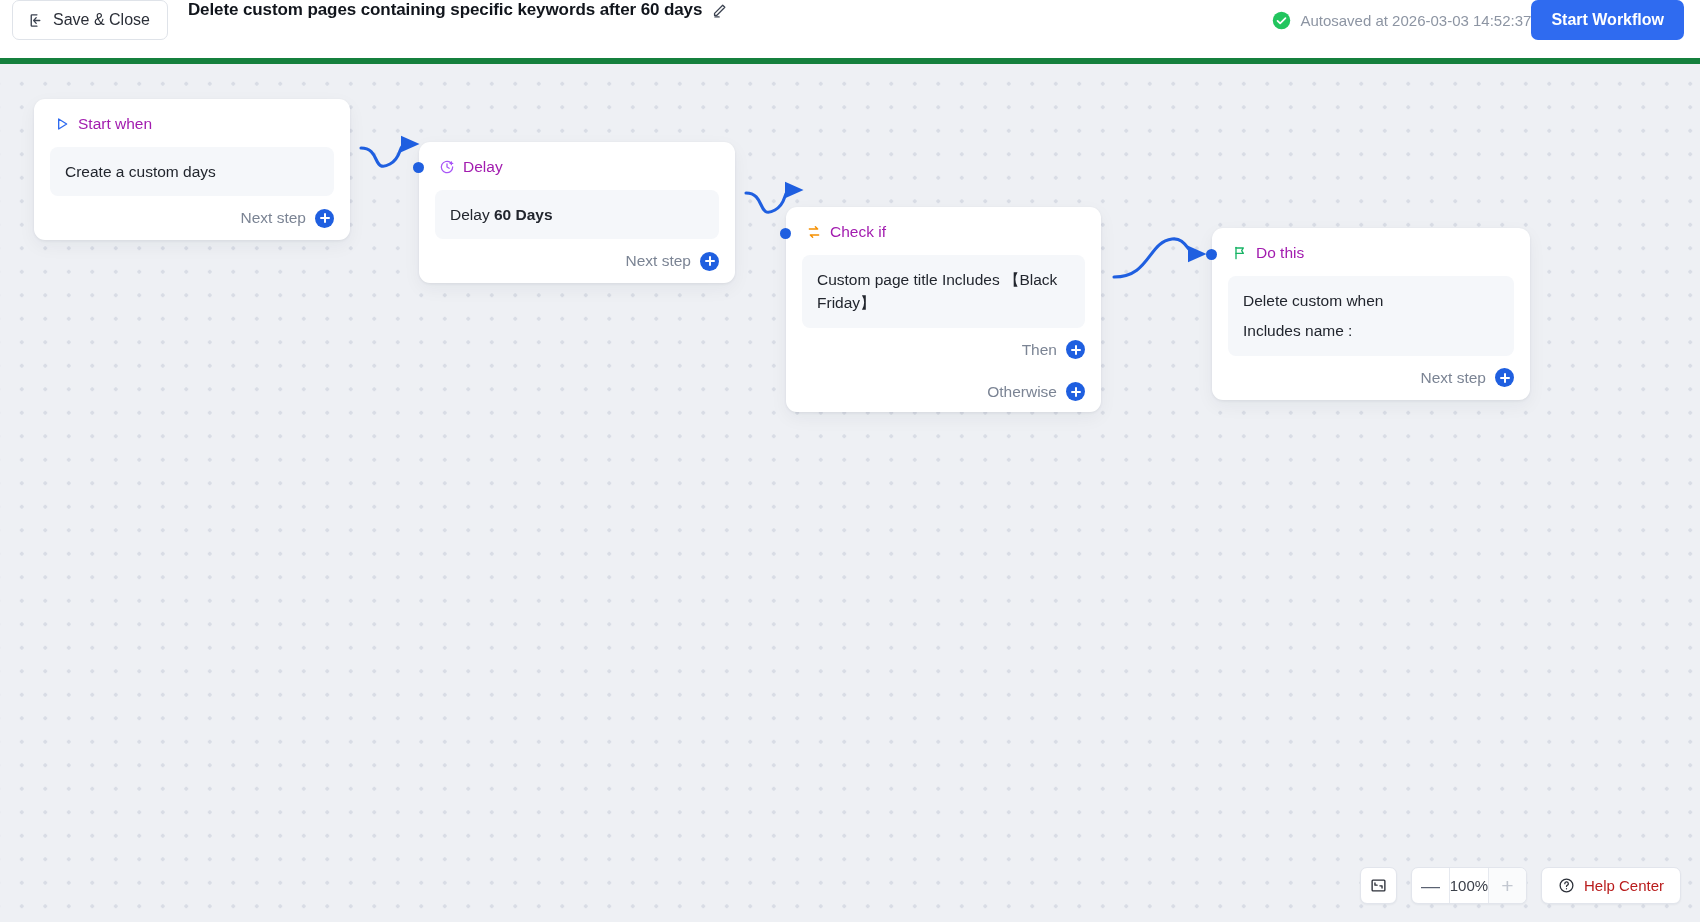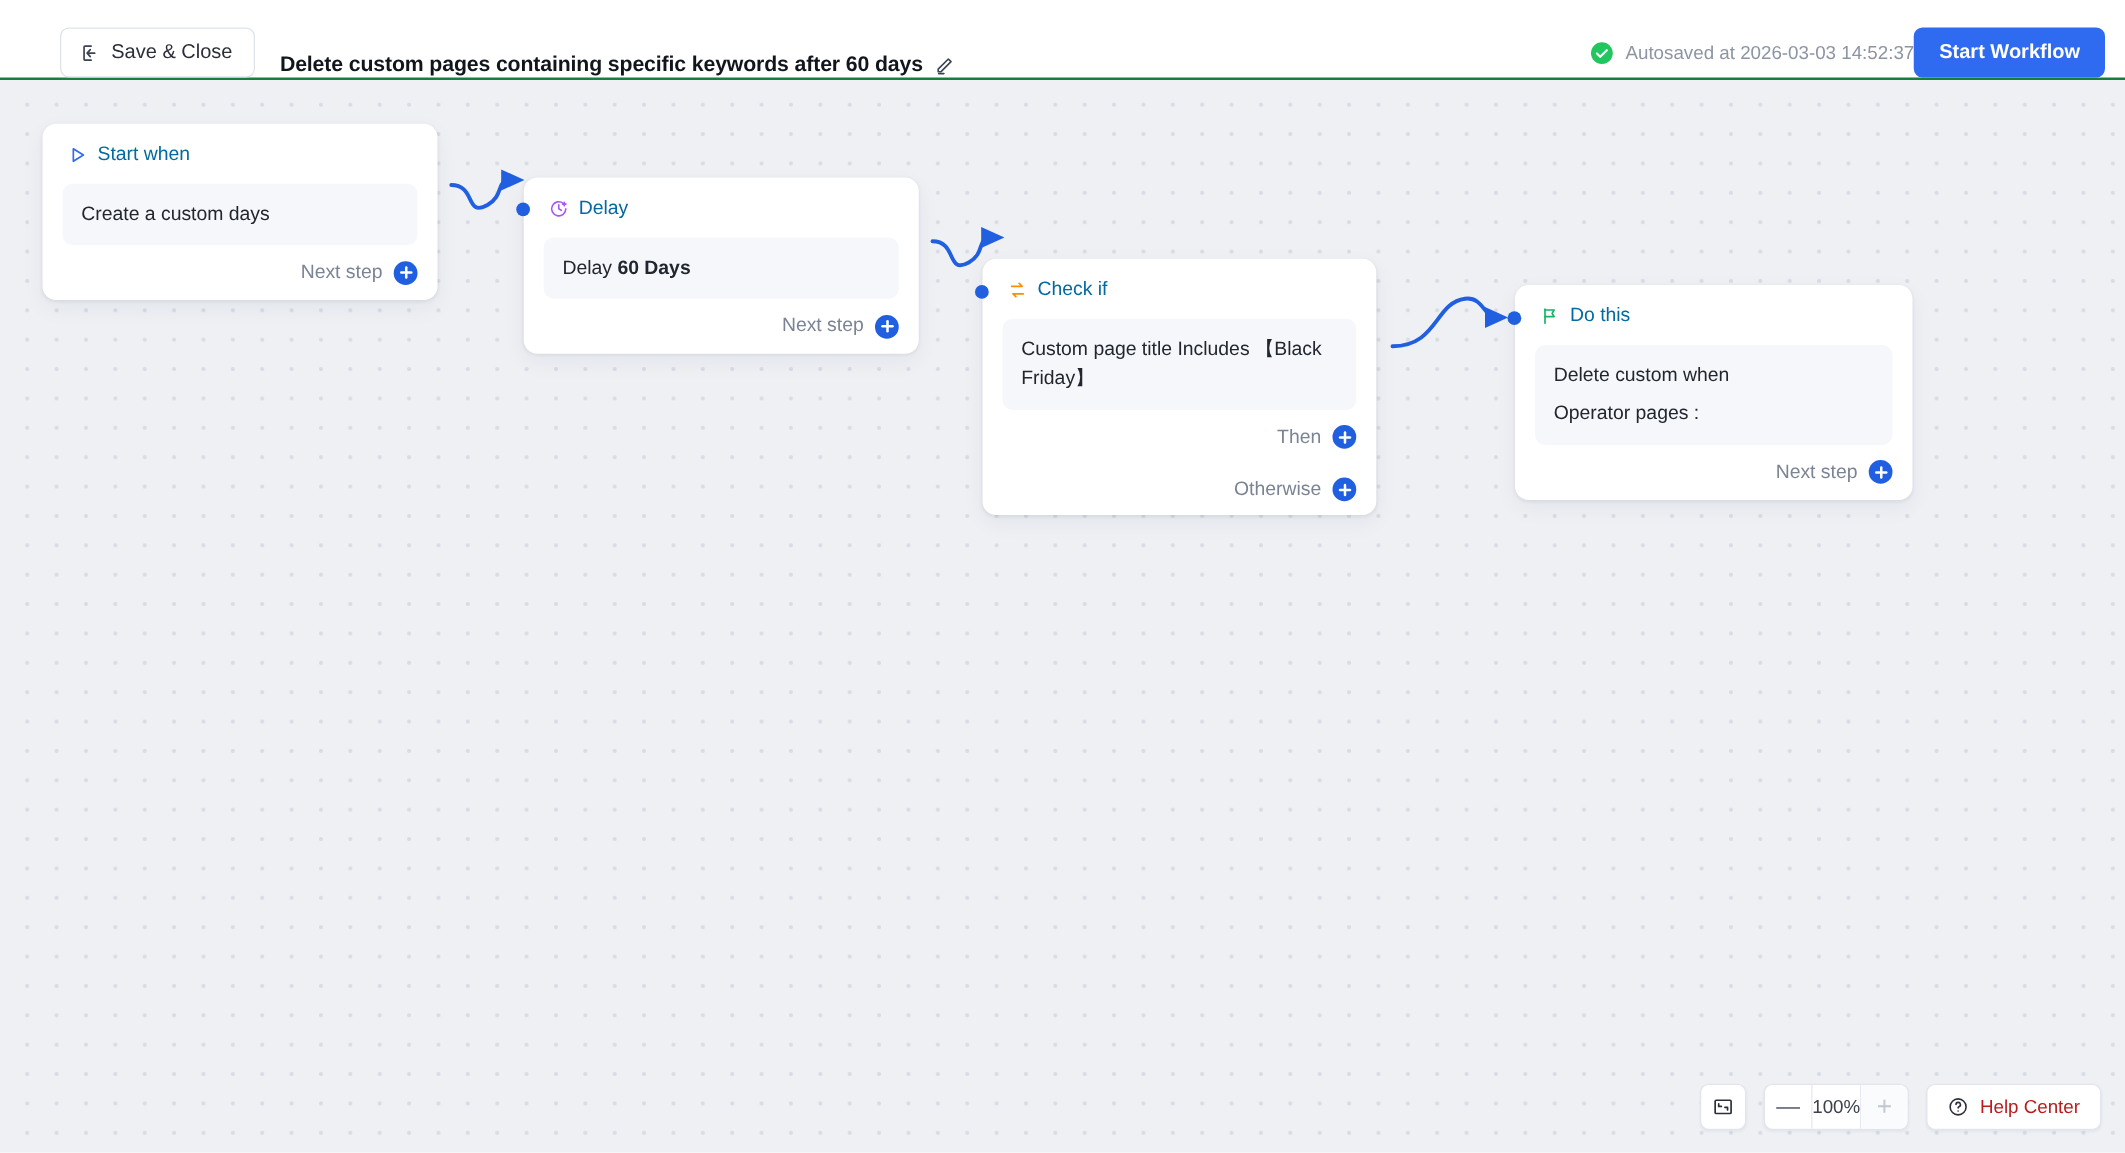--- a/index.html
+++ b/index.html
@@ -12,25 +12,24 @@
     background: #ffffff;
   }
 
   
   .app-header {
     position: absolute;
     top: 0; left: 0;
     width: 1700px;
     height: 64px;
     background: #ffffff;
-    border-bottom: 2px solid #15803d;
-    display: flex;
-    align-items: flex-end;
+    border-bottom: 6px solid #15803d;
+    display: flex;
+    align-items: flex-start;
     z-index: 40;
-    padding-left: 36px;
   }
   .save-close-btn {
     margin-left: 12px;
     height: 40px;
     padding: 0 17px 0 14px;
     border: 1px solid #dfe3e9;
     border-radius: 7px;
     background: #fff;
     display: flex;
     align-items: center;
@@ -123,21 +122,21 @@
   }
   .node-head {
     display: flex;
     align-items: center;
     gap: 8px;
     padding: 17px 20px 0 20px;
     height: 33px;
   }
   .node-head .node-type {
     font-size: 15.5px;
-    color: #0369a1;
+    color: #a21caf;
   }
   .node-icon { width: 16px; height: 16px; display: block; flex: none; }
 
   .node-body {
     margin: 15px 16px 0 16px;
     background: #f5f7fa;
     border-radius: 8px;
     padding: 13px 15px;
   }
   .node-body .row {
@@ -370,21 +369,21 @@
           <path d="M6 4.5h11l-2.5 4 2.5 4H6"></path>
         </svg>
       </span>
       <span class="node-type">Do this</span>
     </div>
     <div class="node-body">
       <div class="row">
         <span>Delete custom when</span>
       </div>
       <div class="row">
-        <span>Operator pages :</span>
+        <span>Includes name :</span>
       </div>
     </div>
     <div class="node-foot">
       <span class="foot-label">Next step</span>
       <span class="plus-btn"></span>
     </div>
   </div>
 
   <div class="bottom-bar">
 

